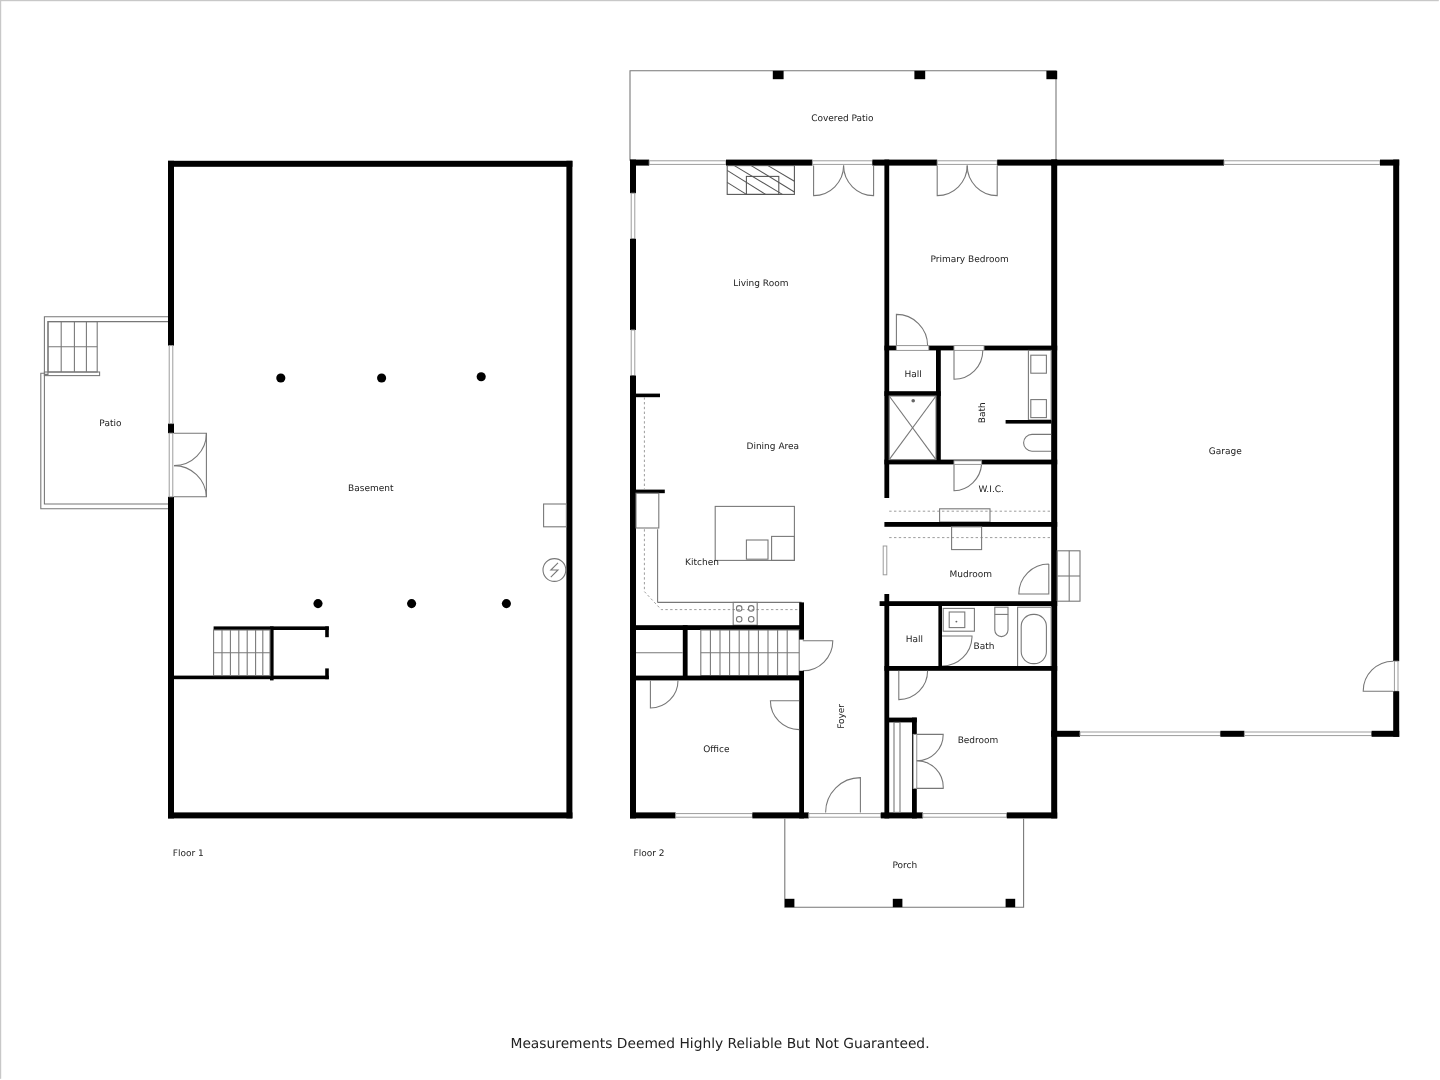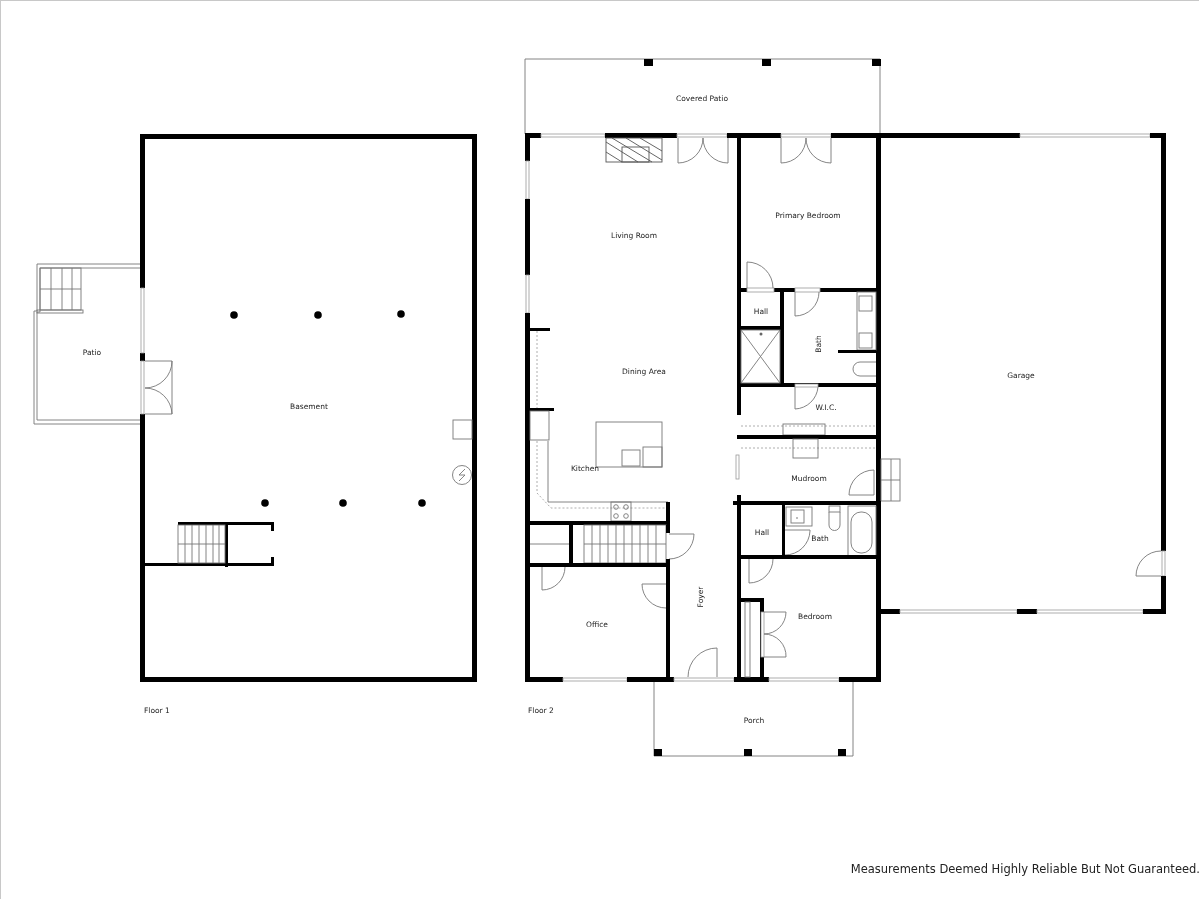--- a/index.html
+++ b/index.html
@@ -1,21 +1,21 @@
 <!DOCTYPE html>
 <html><head>
 <meta charset="utf-8">
 <style>
   html, body { margin: 0; padding: 0; background: #ffffff; }
   body { width: 1200px; height: 900px; position: relative; overflow: hidden; }
   .page-border { position: absolute; left: 0; top: 0; width: 1199px; height: 899px; border-top: 1px solid #c8c8c8; border-left: 1px solid #c8c8c8; box-sizing: border-box; }
   svg { position: absolute; left: 0; top: 0; }
   .room-label { font-family: "DejaVu Sans", sans-serif; font-size: 7.5px; fill: #222; }
   .floor-label { font-family: "DejaVu Sans", sans-serif; font-size: 7.5px; fill: #222; }
-  .footer { position: absolute; left: 0; width: 1200px; top: 862px; text-align: right; font-family: "DejaVu Sans", sans-serif; font-size: 11.5px; color: #222; }
+  .footer { position: absolute; left: 0; width: 1200px; top: 862px; text-align: center; font-family: "DejaVu Sans", sans-serif; font-size: 11.5px; color: #222; }
   .wall { fill: #000; }
   .thin { fill: none; stroke: #777; stroke-width: 0.9; }
   .thin-dk { fill: none; stroke: #555; stroke-width: 0.9; }
   .win { fill: #fff; stroke: #999; stroke-width: 0.8; }
   .dash { fill: none; stroke: #999; stroke-width: 0.8; stroke-dasharray: 2 2; }
 </style>
 </head>
 <body>
 
 <div class="page-border"></div>

